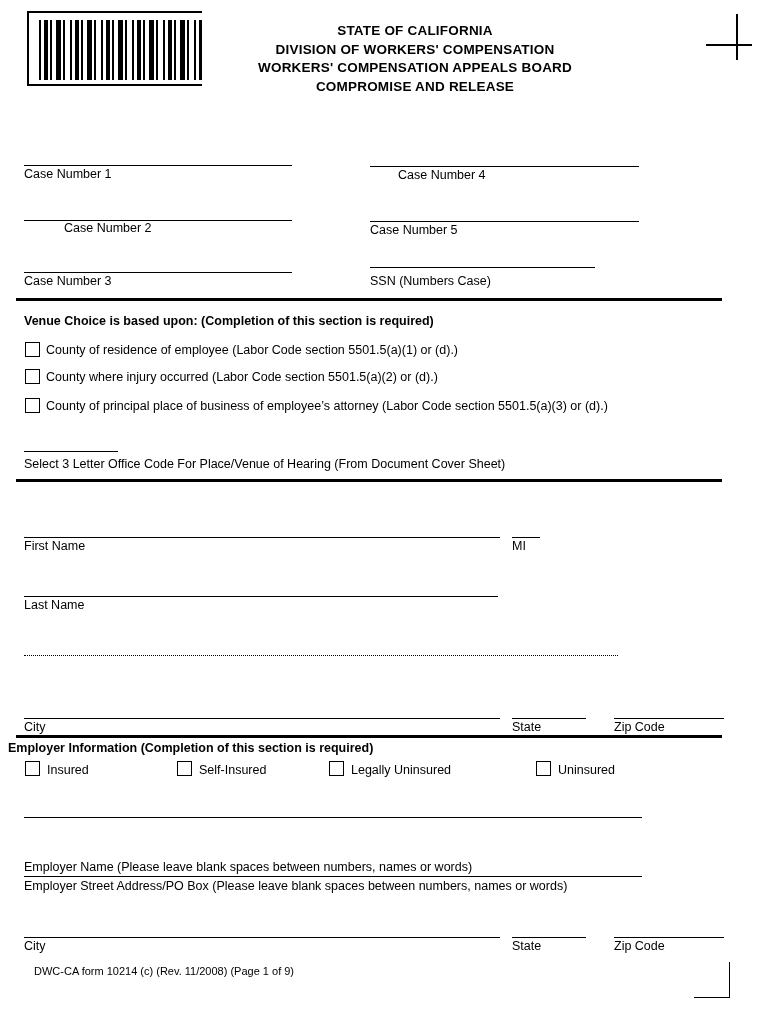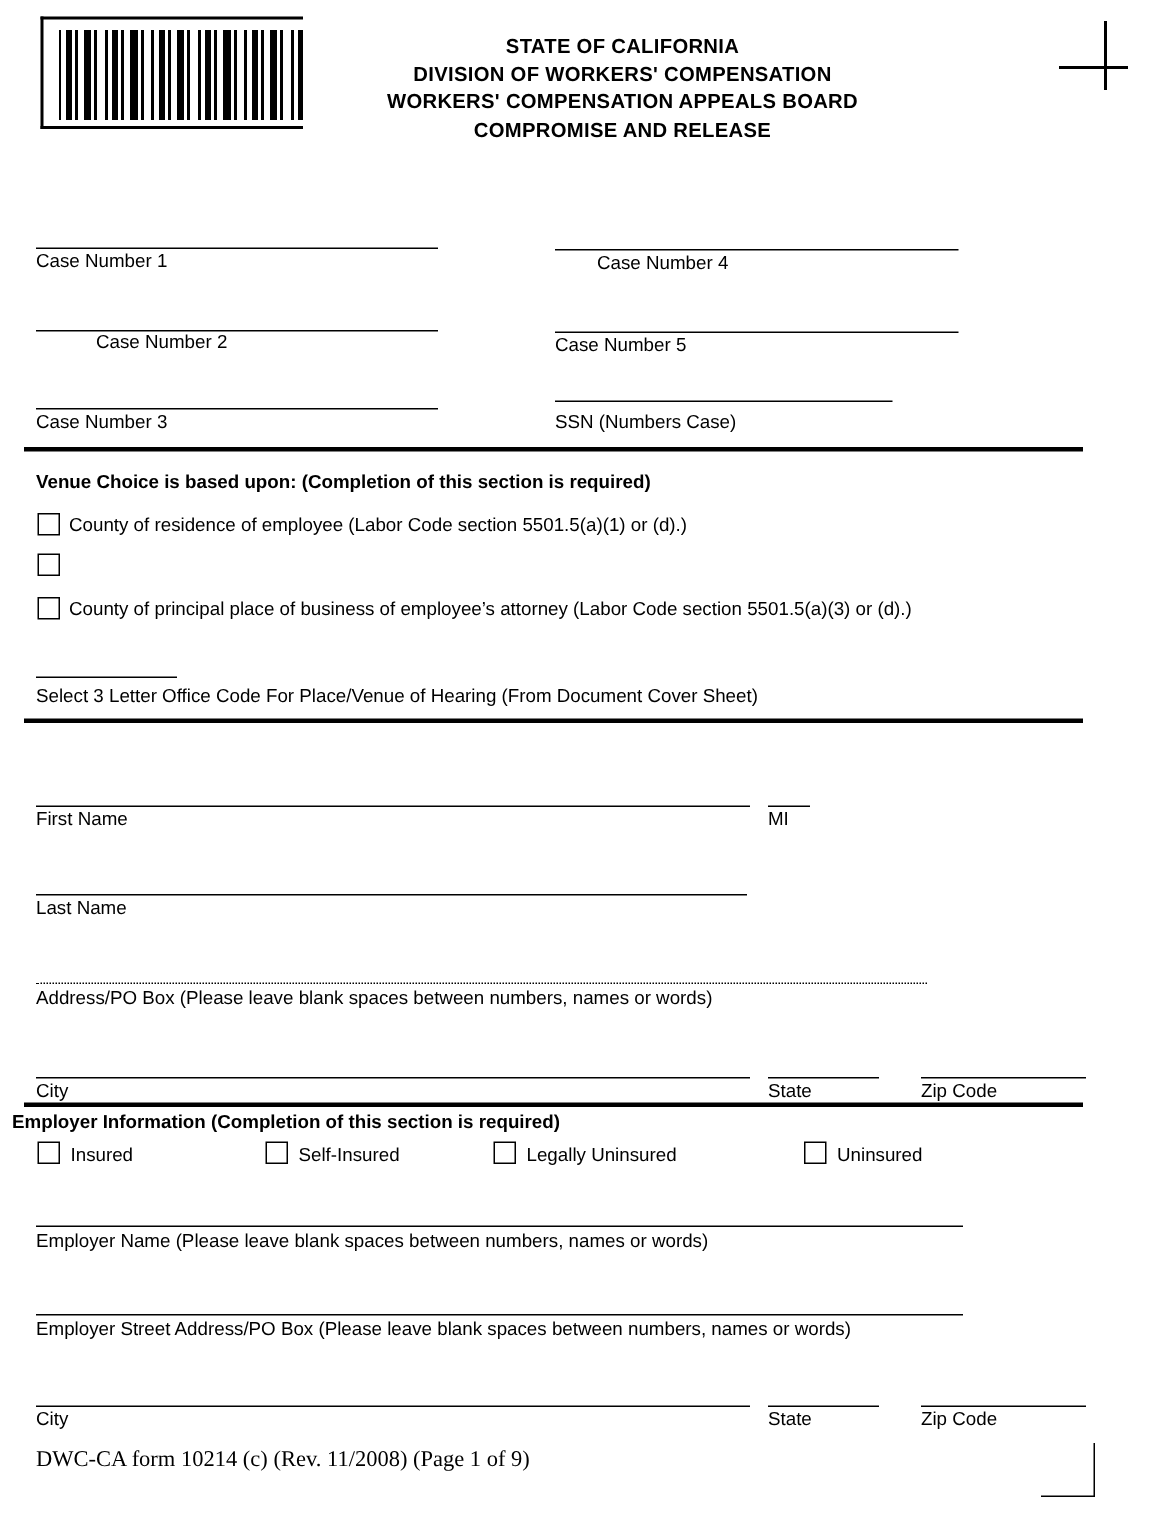--- a/index.html
+++ b/index.html
@@ -125,24 +125,23 @@
     position: absolute;
     width: 15px;
     height: 15px;
     border: 1.4px solid #000;
     box-sizing: border-box;
     background: #fff;
   }
 
   .footer-note {
     position: absolute;
-    left: 24px;
+    left: 34px;
     top: 965px;
-    font-size: 15px;
-    font-family: Liberation Serif, serif;
+    font-size: 11px;
   }
 </style>
 </head>
 <body>
 
 <div class="page">
 
   <div class="barcode-box">
     <div class="barcode-bars"></div>
   </div>
@@ -178,41 +177,41 @@
   <div class="flabel" style="left:370px; top:274px;">SSN (Numbers Case)</div>
 
   <div class="rule" style="left:16px; top:298px; width:706px;"></div>
 
   <div class="flabel bold" style="left:24px; top:314px;">Venue Choice is based upon:  (Completion of this section is required)</div>
 
   <div class="checkbox" style="left:25px; top:342px;"></div>
   <div class="flabel" style="left:46px; top:343px;">County of residence of employee (Labor Code section 5501.5(a)(1) or (d).)</div>
 
   <div class="checkbox" style="left:25px; top:369px;"></div>
+  <div class="flabel" style="left:46px; top:370px;">County where injury occurred (Labor Code section 5501.5(a)(2) or (d).)</div>
 
   <div class="checkbox" style="left:25px; top:398px;"></div>
   <div class="flabel" style="left:46px; top:399px;">County of principal place of business of employee’s attorney (Labor Code section 5501.5(a)(3) or (d).)</div>
 
   <div class="fieldline" style="left:24px; top:451px; width:94px;"></div>
   <div class="flabel" style="left:24px; top:457px;">Select 3 Letter Office Code For Place/Venue of Hearing (From Document Cover Sheet)</div>
 
   <div class="rule" style="left:16px; top:479px; width:706px;"></div>
 
 
   <div class="fieldline" style="left:24px; top:537px; width:476px;"></div>
   <div class="flabel" style="left:24px; top:539px;">First Name</div>
 
   <div class="fieldline" style="left:512px; top:537px; width:28px;"></div>
   <div class="flabel" style="left:512px; top:539px;">MI</div>
 
   <div class="fieldline" style="left:24px; top:596px; width:474px;"></div>
   <div class="flabel" style="left:24px; top:598px;">Last Name</div>
 
   <div class="fieldline dotted" style="left:24px; top:655px; width:594px;"></div>
-  <div class="flabel" style="left:24px; top:658px;">Address/PO Box (Please leave blank spaces between numbers, names or words)</div>
 
   <div class="fieldline" style="left:24px; top:718px; width:476px;"></div>
   <div class="flabel" style="left:24px; top:720px;">City</div>
 
   <div class="fieldline" style="left:512px; top:718px; width:74px;"></div>
   <div class="flabel" style="left:512px; top:720px;">State</div>
 
   <div class="fieldline" style="left:614px; top:718px; width:110px;"></div>
   <div class="flabel" style="left:614px; top:720px;">Zip Code</div>
 
@@ -226,21 +225,21 @@
   <div class="checkbox" style="left:177px; top:761px;"></div>
   <div class="flabel" style="left:199px; top:763px;">Self-Insured</div>
 
   <div class="checkbox" style="left:329px; top:761px;"></div>
   <div class="flabel" style="left:351px; top:763px;">Legally Uninsured</div>
 
   <div class="checkbox" style="left:536px; top:761px;"></div>
   <div class="flabel" style="left:558px; top:763px;">Uninsured</div>
 
   <div class="fieldline" style="left:24px; top:817px; width:618px;"></div>
-  <div class="flabel" style="left:24px; top:820px;text-align:right;">Employer Name (Please leave blank spaces between numbers, names or words)</div>
+  <div class="flabel" style="left:24px; top:860px;text-align:right;">Employer Name (Please leave blank spaces between numbers, names or words)</div>
 
   <div class="fieldline" style="left:24px; top:876px; width:618px;"></div>
   <div class="flabel" style="left:24px; top:879px;">Employer Street Address/PO Box (Please leave blank spaces between numbers, names or words)</div>
 
   <div class="fieldline" style="left:24px; top:937px; width:476px;"></div>
   <div class="flabel" style="left:24px; top:939px;">City</div>
 
   <div class="fieldline" style="left:512px; top:937px; width:74px;"></div>
   <div class="flabel" style="left:512px; top:939px;">State</div>
 

